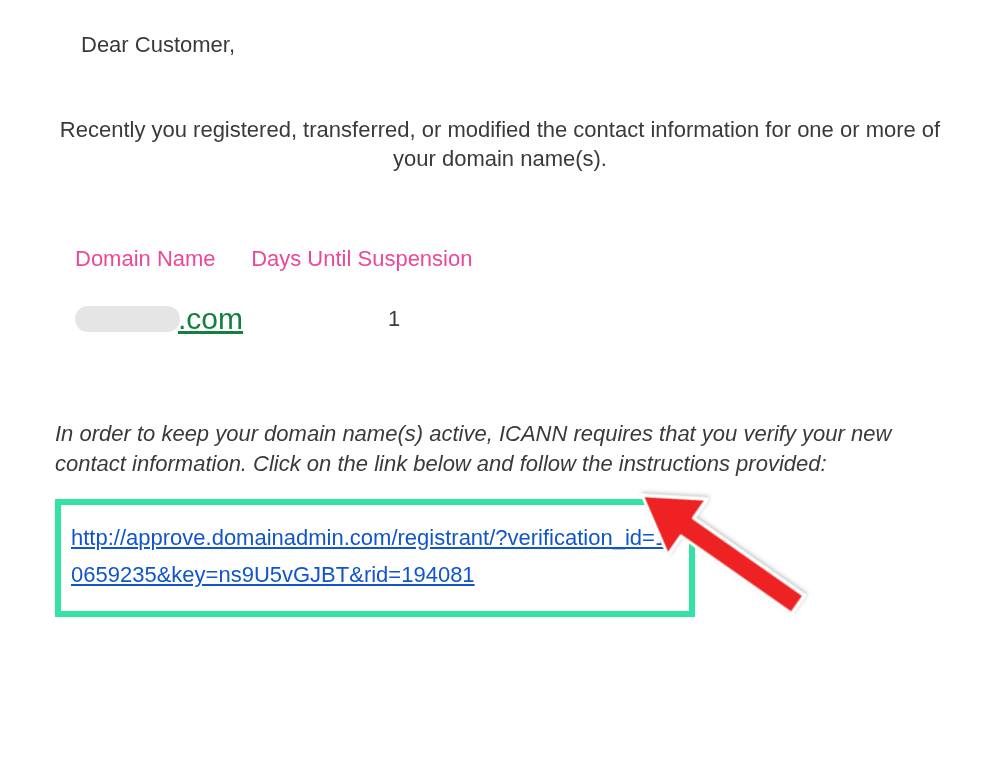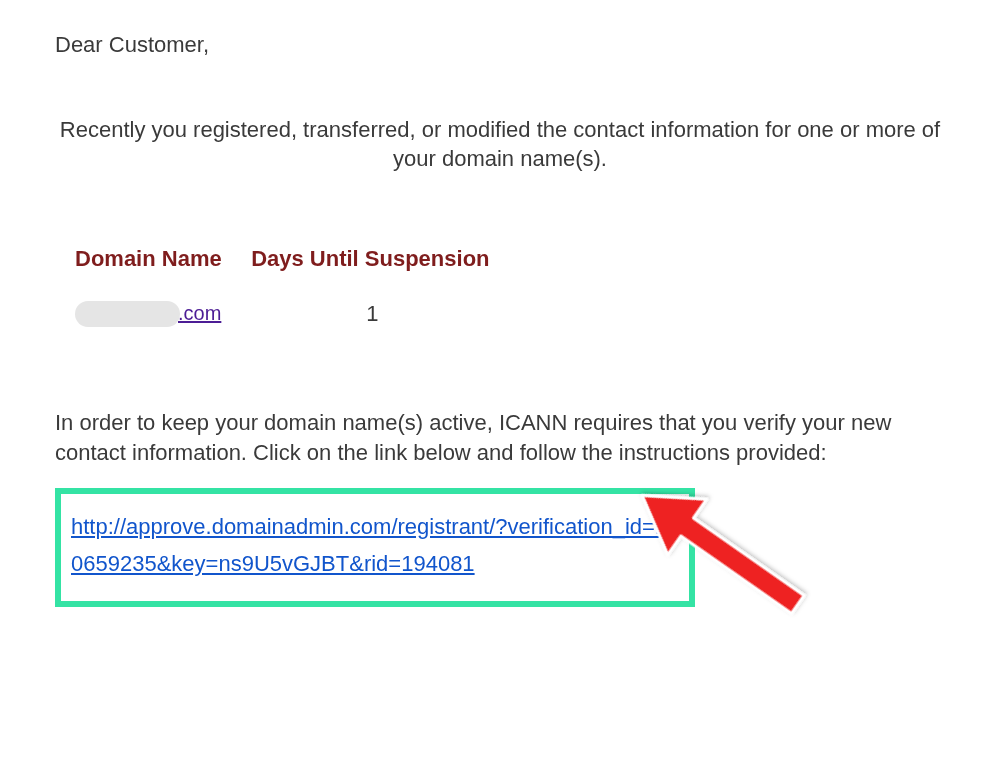--- a/index.html
+++ b/index.html
@@ -8,32 +8,33 @@
     margin: 0;
     padding: 30px 55px;
     font-size: 22px;
     color: #3a3a3a;
     line-height: 1.35;
     width: 1000px;
     position: relative;
   }
   .greeting {
     margin-bottom: 55px;
+    margin-left: 26px;
   }
   .intro {
     margin-bottom: 70px;
     text-align: center;
   }
   .table {
     margin-left: 20px;
     margin-bottom: 80px;
   }
   .table-header {
-    font-weight: 700;
-    color: #7f1d1d;
+    font-weight: 400;
+    color: #ec4899;
     font-size: 22px;
   }
   .th-domain {
     display: inline-block;
     width: 170px;
   }
   .th-days {
     display: inline-block;
   }
   .table-row {
@@ -44,31 +45,32 @@
   .redacted {
     display: inline-block;
     width: 105px;
     height: 26px;
     background: #e5e5e5;
     border-radius: 13px;
     vertical-align: middle;
     margin-right: -2px;
   }
   .domain-link {
-    color: #4c1d95;
+    color: #15803d;
     text-decoration: underline;
-    font-size: 20px;
+    font-size: 30px;
   }
   .days-cell {
     margin-left: 145px;
     font-size: 22px;
     color: #3a3a3a;
   }
   .instruction {
     margin-bottom: 20px;
+    font-style: italic;
   }
   .highlight-box {
     border: 6px solid #34e3a4;
     padding: 14px 10px 18px 10px;
     width: 640px;
     position: relative;
   }
   .verification-link {
     color: #1155cc;
     text-decoration: underline;

